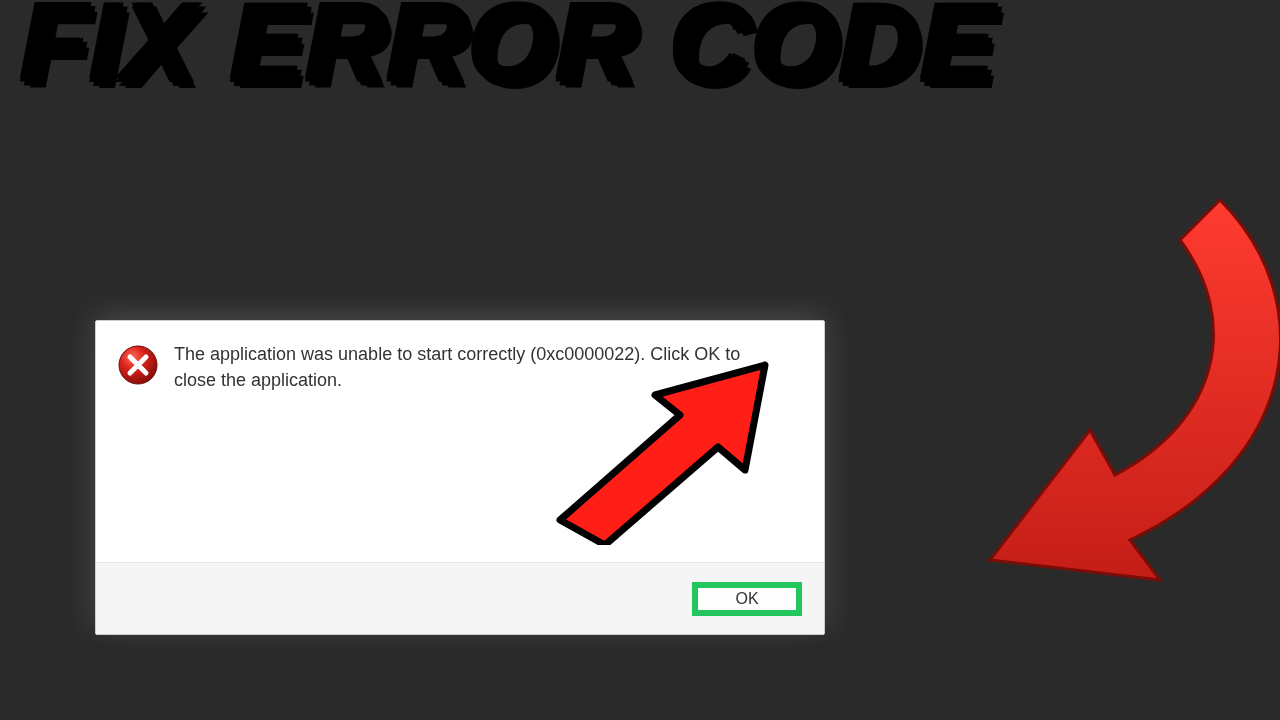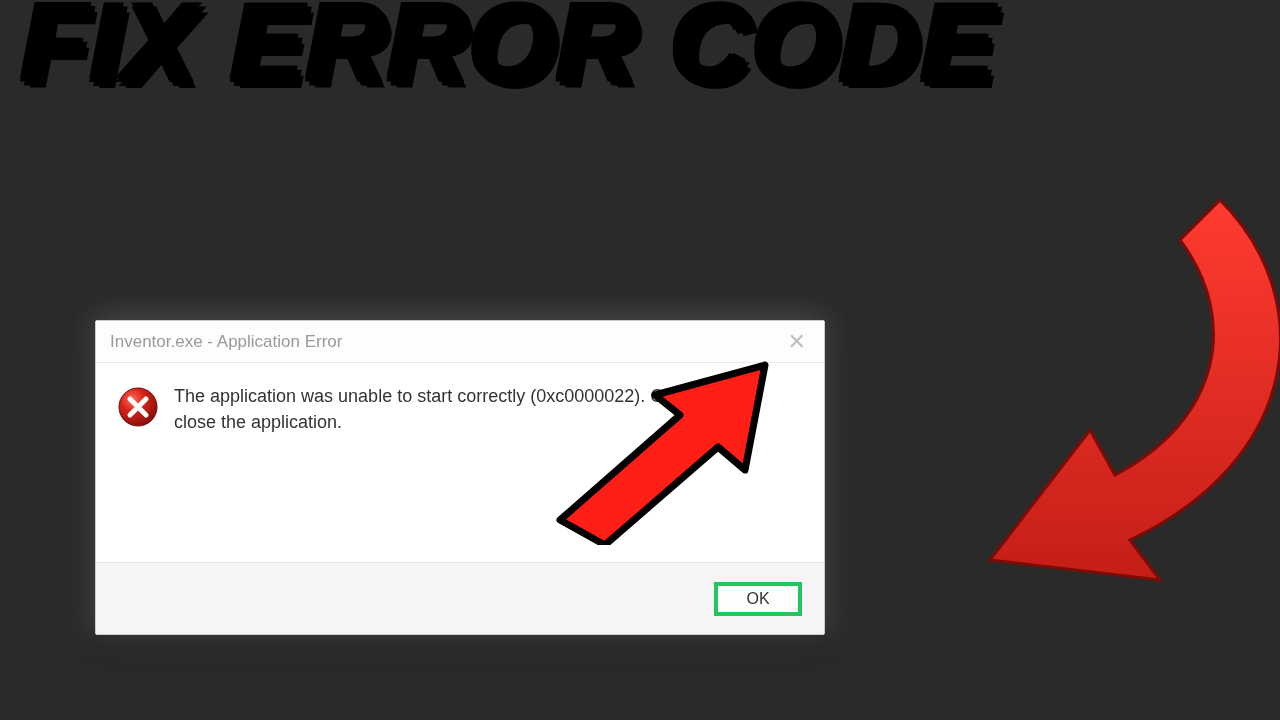--- a/index.html
+++ b/index.html
@@ -94,24 +94,24 @@
       right: 0;
       height: 72px;
       background: #f5f5f5;
       border-top: 1px solid #e8e8e8;
       display: flex;
       align-items: center;
       justify-content: flex-end;
       padding-right: 22px;
     }
     .ok-button {
-      width: 88px;
+      width: 110px;
       height: 34px;
       background: #fdfdfd;
-      border: 4px solid #22c55e;
+      border: 6px solid #22c55e;
       font-size: 16px;
       color: #333;
       cursor: pointer;
     }
     .arrow-red {
       position: absolute;
       pointer-events: none;
     }
     .arrow-pointer {
       left: 530px;
@@ -144,24 +144,20 @@
            C 420 120, 400 280, 230 360
            L 260 400
            L 90 380
            L 190 250
            L 215 295
            C 320 240, 340 140, 280 60
            Z" fill="url(#gradR)" stroke="#7a0d08" stroke-width="3"></path>
 </svg>
 
 <div class="dialog">
-  <div class="titlebar">
-    <span class="titlebar-text">Inventor.exe - Application Error</span>
-    <span class="close-x">✕</span>
-  </div>
   <div class="content">
     <span class="err-icon">
       <svg width="40" height="40" viewBox="0 0 40 40">
         <defs>
           <radialGradient id="redball" cx="35%" cy="30%" r="70%">
             <stop offset="0%" stop-color="#ff6b5b"></stop>
             <stop offset="45%" stop-color="#d8231a"></stop>
             <stop offset="100%" stop-color="#8e0f0a"></stop>
           </radialGradient>
         </defs>

